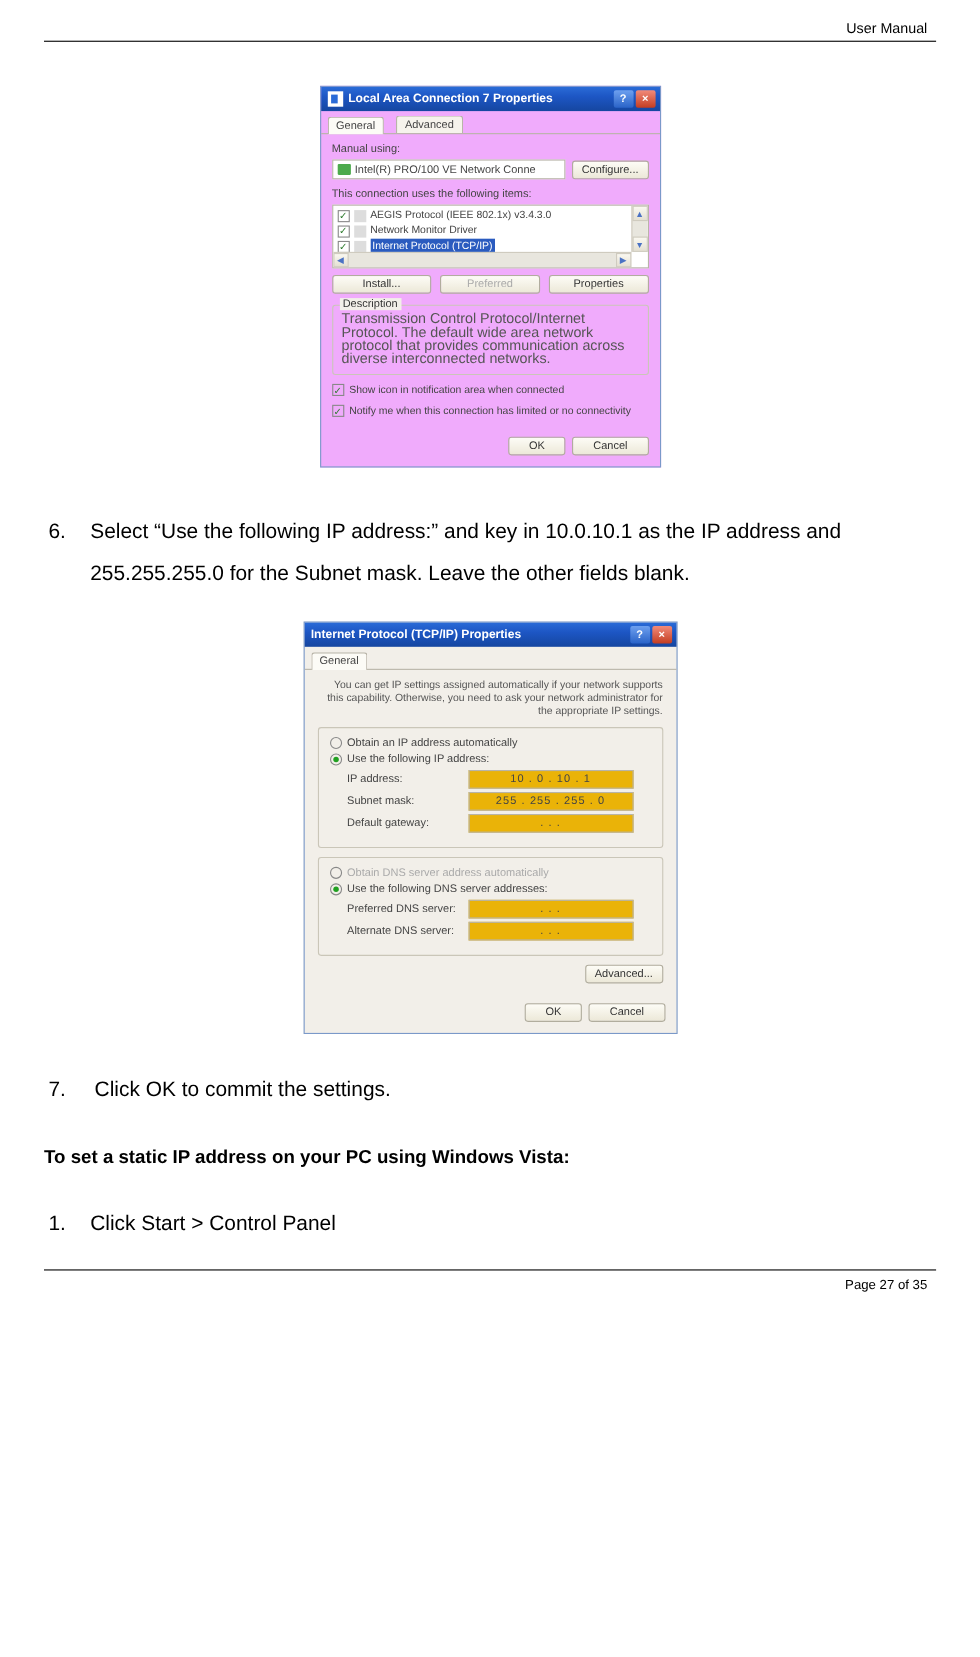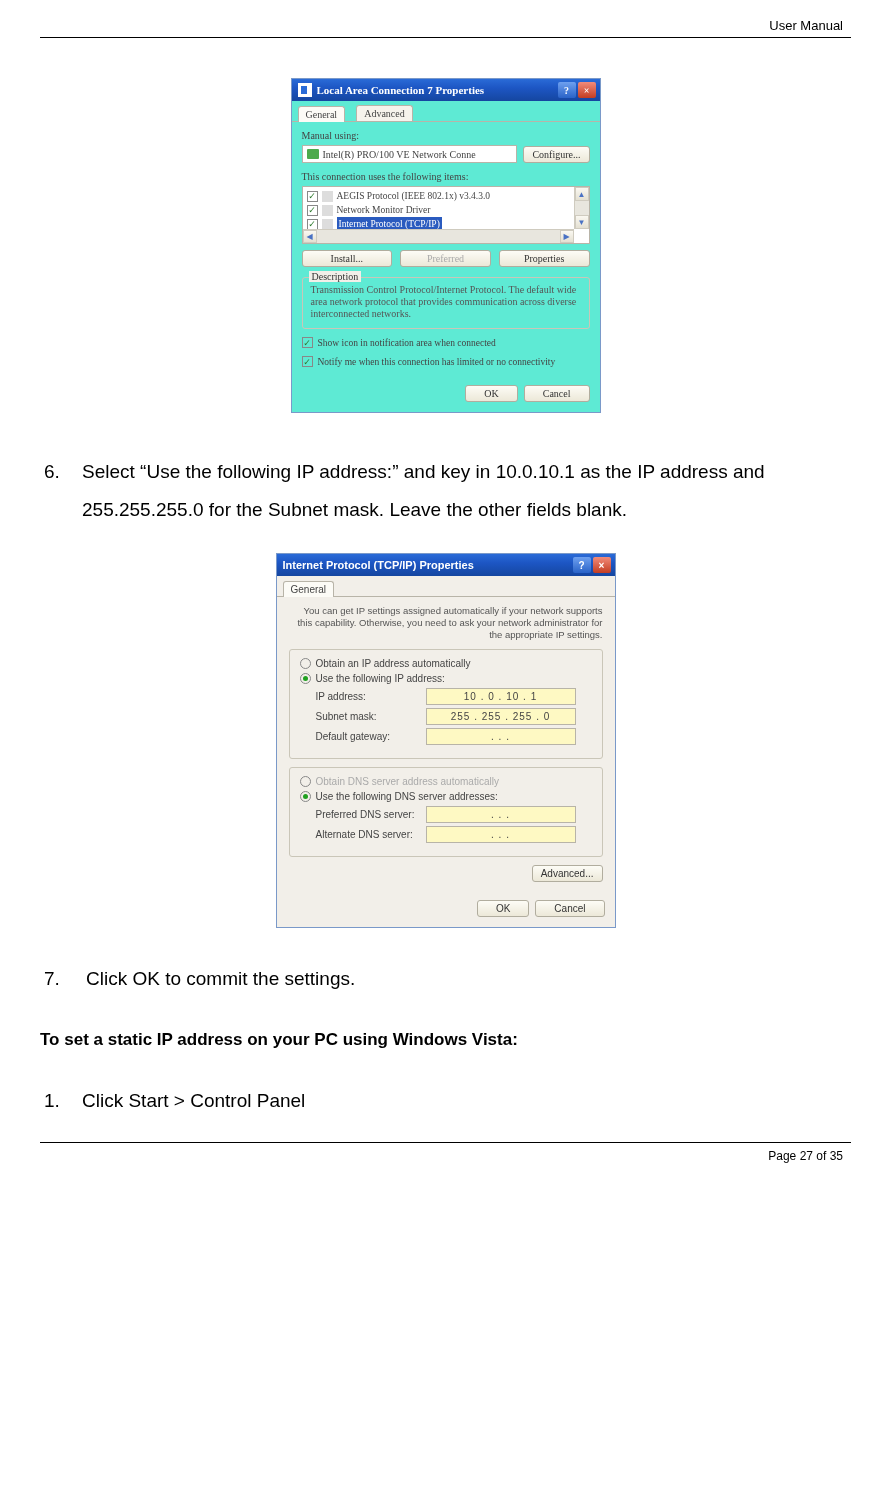--- a/index.html
+++ b/index.html
@@ -27,22 +27,22 @@
   }
   .dialog-container {
     display: flex;
     justify-content: center;
     margin-bottom: 40px;
   }
   
   .dialog1 {
     width: 310px;
     border: 1px solid #7a99c9;
-    background: #5eead4;
-    font-family: Liberation Serif, serif;
+    background: #f0abfc;
+    font-family: Liberation Sans, sans-serif;
     font-size: 10px;
     color: #444;
   }
   .titlebar {
     height: 22px;
     display: flex;
     align-items: center;
     padding: 0 4px 0 6px;
     color: #fff;
     font-weight: bold;
@@ -206,21 +206,21 @@
   }
   .grp-title {
     position: absolute;
     top: -7px; left: 6px;
     background: #f2efe9;
     padding: 0 3px;
     font-size: 10px;
     color: #333;
     text-align: center;
   }
-  .desc-text { font-size: 10px; line-height: 12px; color: #555; }
+  .desc-text { font-size: 13px; line-height: 12px; color: #555; }
   .check-line {
     display: flex;
     align-items: center;
     gap: 5px;
     margin-top: 8px;
     font-size: 9.5px;
   }
   .chk.green { color: #2c7a2c; }
   .dlg-footer {
     display: flex;
@@ -307,21 +307,21 @@
   }
   .ip-row {
     display: flex;
     align-items: center;
     margin: 3px 0 3px 16px;
   }
   .ip-row .fl { width: 110px; font-size: 10px; }
   .ip-input {
     width: 150px;
     height: 17px;
-    background: #fef9c3;
+    background: #eab308;
     border: 1px solid #b8b4a8;
     font-size: 10px;
     text-align: center;
     display: flex;
     align-items: center;
     justify-content: center;
     letter-spacing: 1px;
   }
   .radio-line.disabled { color: #aaa; }
   .adv-row {

